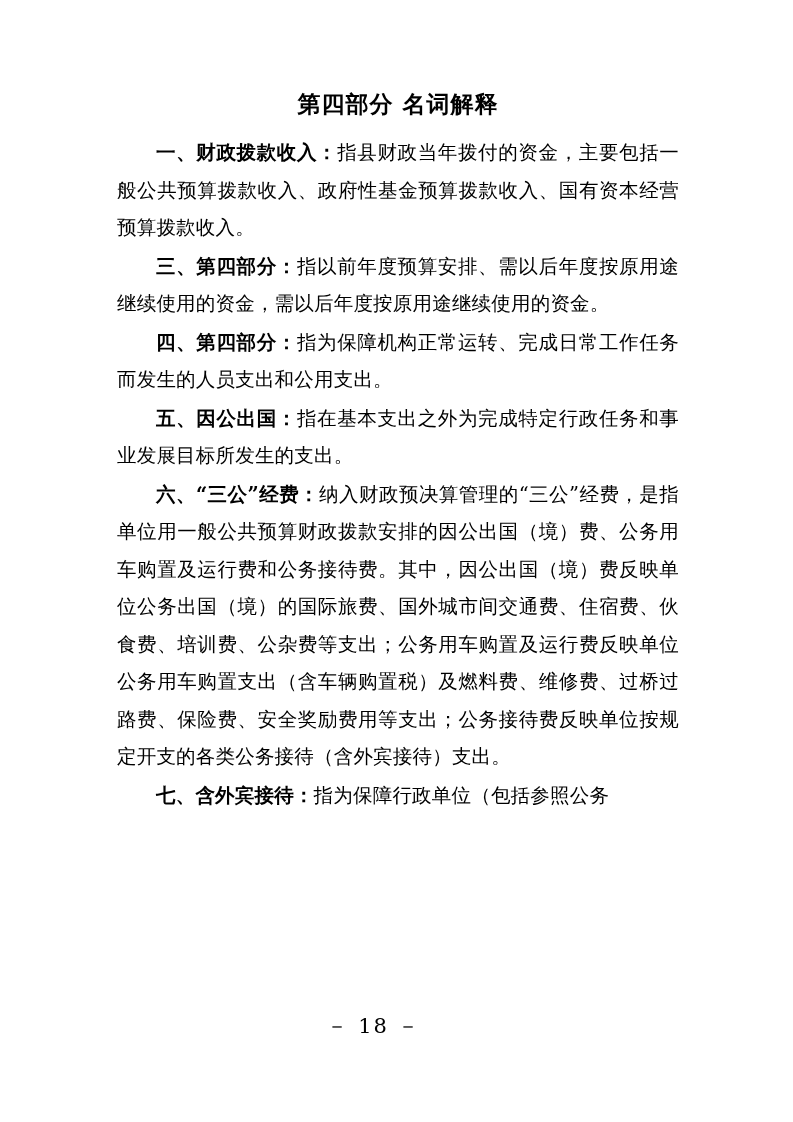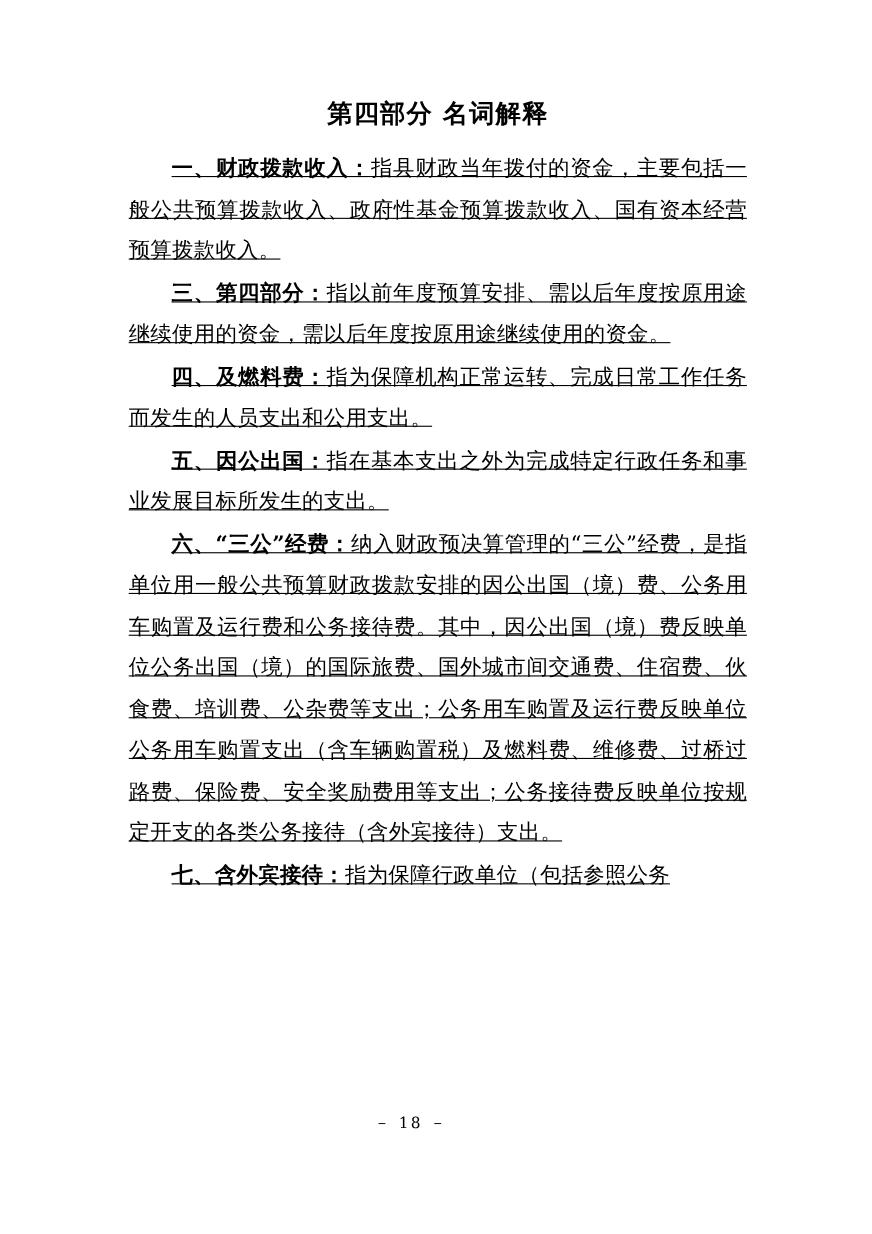--- a/index.html
+++ b/index.html
@@ -40,50 +40,49 @@
     font-family: "DejaVu Serif", "Liberation Serif", serif;
   }
   p.para {
     margin: 0 0 1px 0;
     font-size: 19.5px;
     line-height: 37.5px;
     text-align: justify;
     text-justify: inter-ideograph;
     text-indent: 39px;
     letter-spacing: 0.2px;
-    text-decoration: underline;
   }
   .lead {
     font-weight: bold;
   }
   .footer {
     position: absolute;
     left: 0;
     top: 1012px;
     width: 747px;
     text-align: center;
-    font-size: 14px;
+    font-size: 21px;
     letter-spacing: 2px;
     font-family: "DejaVu Serif", "Liberation Serif", serif;
   }
 </style>
 </head>
 <body>
 
 <div class="page">
   <div class="content">
 
     <h1 class="doc-title">第四部分  名词解释</h1>
 
     <p class="para"><span class="lead">一、财政拨款收入：</span><span>指县财政当年拨付的资金，主要包括一般公共预算拨款收入、政府性基金预算拨款收入、国有资本经营预算拨款收入。</span></p>
 
 
     <p class="para"><span class="lead">三、第四部分：</span><span>指以前年度预算安排、需以后年度按原用途继续使用的资金，需以后年度按原用途继续使用的资金。</span></p>
 
-    <p class="para"><span class="lead">四、及燃料费：</span><span>指为保障机构正常运转、完成日常工作任务而发生的人员支出和公用支出。</span></p>
+    <p class="para"><span class="lead">四、第四部分：</span><span>指为保障机构正常运转、完成日常工作任务而发生的人员支出和公用支出。</span></p>
 
     <p class="para"><span class="lead">五、因公出国：</span><span>指在基本支出之外为完成特定行政任务和事业发展目标所发生的支出。</span></p>
 
     <p class="para"><span class="lead">六、“三公”经费：</span><span>纳入财政预决算管理的“三公”经费，是指单位用一般公共预算财政拨款安排的因公出国（境）费、公务用车购置及运行费和公务接待费。其中，因公出国（境）费反映单位公务出国（境）的国际旅费、国外城市间交通费、住宿费、伙食费、培训费、公杂费等支出；公务用车购置及运行费反映单位公务用车购置支出（含车辆购置税）及燃料费、维修费、过桥过路费、保险费、安全奖励费用等支出；公务接待费反映单位按规定开支的各类公务接待（含外宾接待）支出。</span></p>
 
     <p class="para"><span class="lead">七、含外宾接待：</span><span>指为保障行政单位（包括参照公务</span></p>
 
   </div>
 
   <div class="footer">－ 18 －</div>

